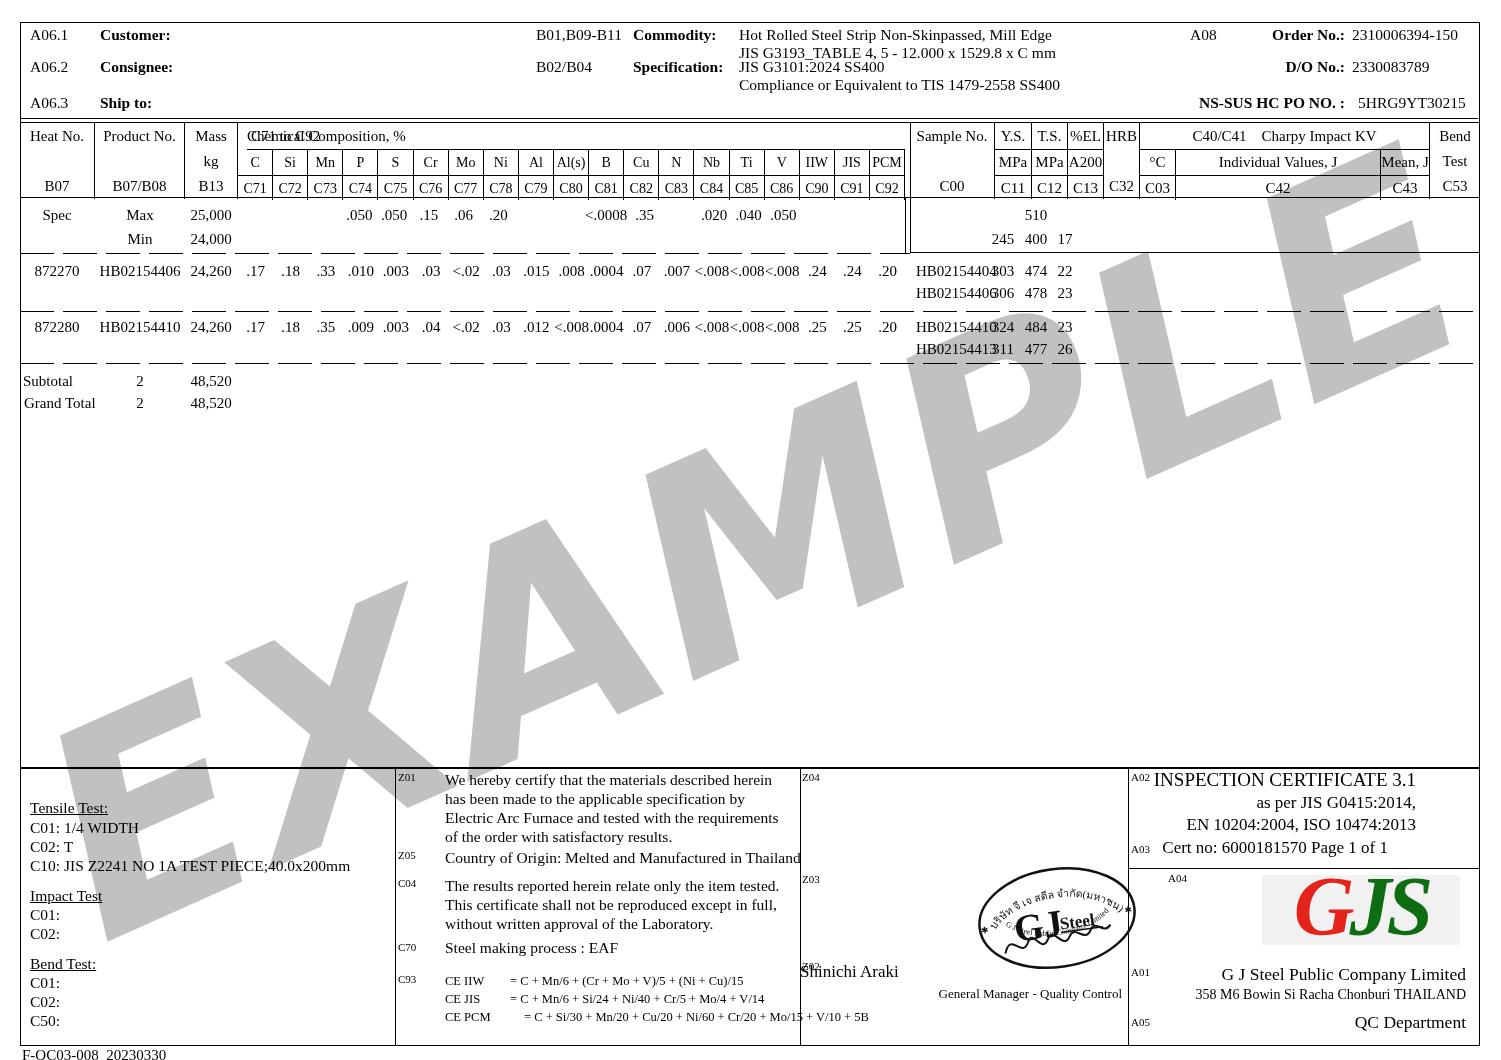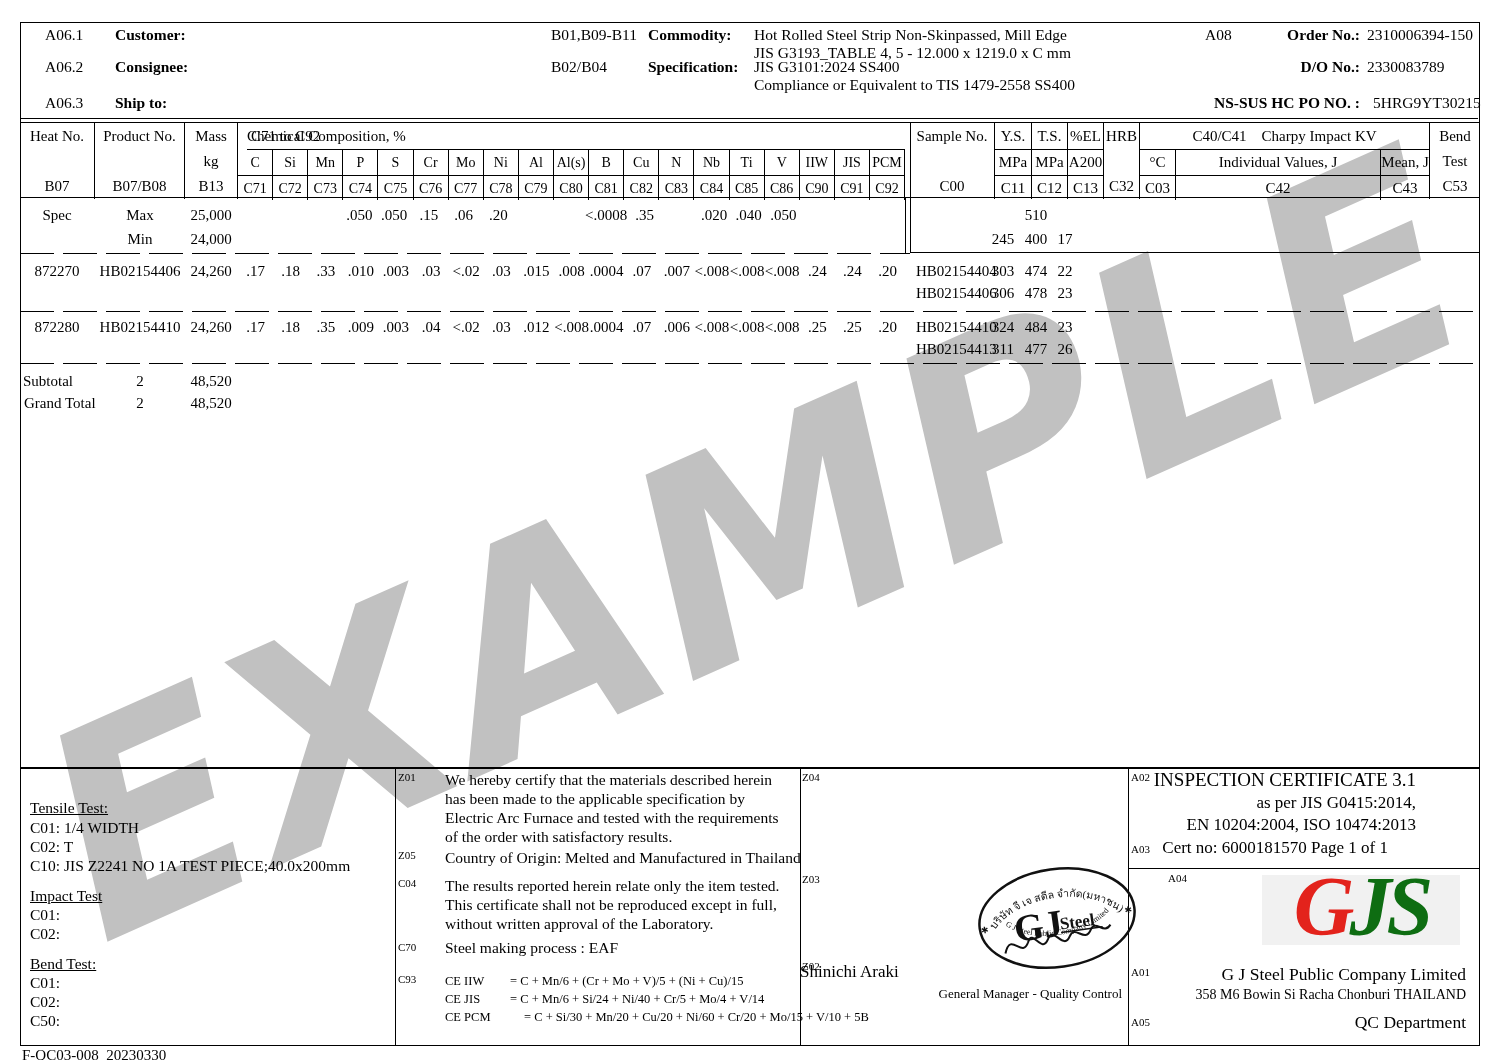--- a/index.html
+++ b/index.html
@@ -2,21 +2,21 @@
 <html><head>
 <meta charset="utf-8">
 <style>
   html,body{margin:0;padding:0;background:#fff;}
   body{width:1501px;height:1060px;position:relative;overflow:hidden;
        font-family:"Liberation Serif","DejaVu Serif",serif;color:#000;}
   .abs{position:absolute;}
   .nw{white-space:nowrap;}
   .b{font-weight:bold;}
   .cx{transform:translateX(-50%);}
-  .t155{font-size:15.5px;margin-left:15px;}
+  .t155{font-size:15.5px;}
   .lbl{font-size:11px;}
   .u{text-decoration:underline;}
   .watermark{left:755px;top:545px;transform:translate(-50%,-50%) rotate(-24deg);
       font-family:"DejaVu Sans","Liberation Sans",sans-serif;font-style:italic;font-weight:bold;
       font-size:285px;letter-spacing:2px;color:#c1c1c1;white-space:nowrap;z-index:0;}
   .content{left:0;top:0;width:1501px;height:1060px;z-index:1;}
   .outer{left:20px;top:22px;width:1458px;height:1022px;border:1.5px solid #000;}
   .hdrbox{left:20px;top:22px;width:1458px;height:96px;border-bottom:1.5px solid #000;}
   
   .thead{left:20px;top:122px;width:1460px;height:76px;border-top:1px solid #000;border-bottom:1.5px solid #000;box-sizing:border-box;}
@@ -70,21 +70,21 @@
   <span class="abs t155 nw" style="left:30px;top:26px">A06.1</span>
   <span class="abs t155 nw b" style="left:100px;top:26px">Customer:</span>
   <span class="abs t155 nw" style="left:30px;top:58px">A06.2</span>
   <span class="abs t155 nw b" style="left:100px;top:58px">Consignee:</span>
   <span class="abs t155 nw" style="left:30px;top:94px">A06.3</span>
   <span class="abs t155 nw b" style="left:100px;top:94px">Ship to:</span>
 
   <span class="abs t155 nw" style="left:536px;top:26px">B01,B09-B11</span>
   <span class="abs t155 nw b" style="left:633px;top:26px">Commodity:</span>
   <span class="abs t155 nw" style="left:739px;top:26px">Hot Rolled Steel Strip Non-Skinpassed, Mill Edge</span>
-  <span class="abs t155 nw" style="left:739px;top:44px">JIS G3193_TABLE 4, 5 - 12.000 x 1219.0 x C mm</span>
+  <span class="abs t155 nw" style="left:739px;top:44px">JIS G3193_TABLE 4, 5 - 12.000 x 1529.8 x C mm</span>
   <span class="abs t155 nw" style="left:536px;top:58px">B02/B04</span>
   <span class="abs t155 nw b" style="left:633px;top:58px">Specification:</span>
   <span class="abs t155 nw" style="left:739px;top:58px">JIS G3101:2024 SS400</span>
   <span class="abs t155 nw" style="left:739px;top:76px">Compliance or Equivalent to TIS 1479-2558 SS400</span>
 
   <span class="abs t155 nw" style="left:1190px;top:26px">A08</span>
   <div class="abs t155 b" style="left:1100px;top:26px;width:245px;text-align:right">Order No.:</div>
   <span class="abs t155 nw" style="left:1352px;top:26px">2310006394-150</span>
   <div class="abs t155 b" style="left:1100px;top:58px;width:245px;text-align:right">D/O No.:</div>
   <span class="abs t155 nw" style="left:1352px;top:58px">2330083789</span>

